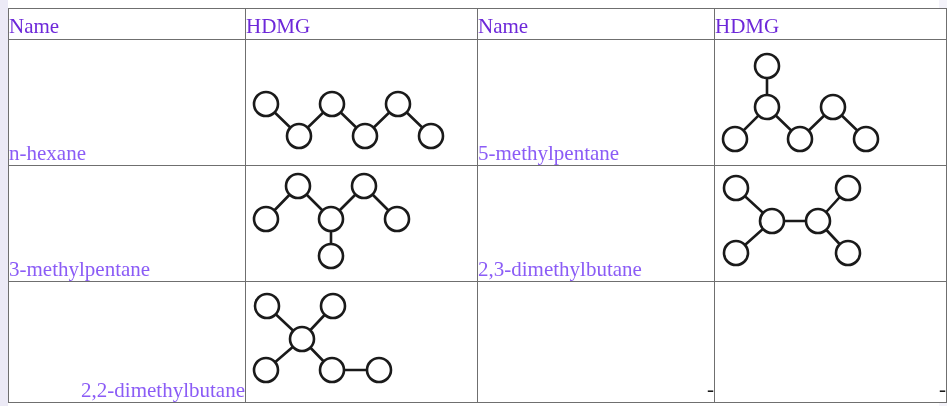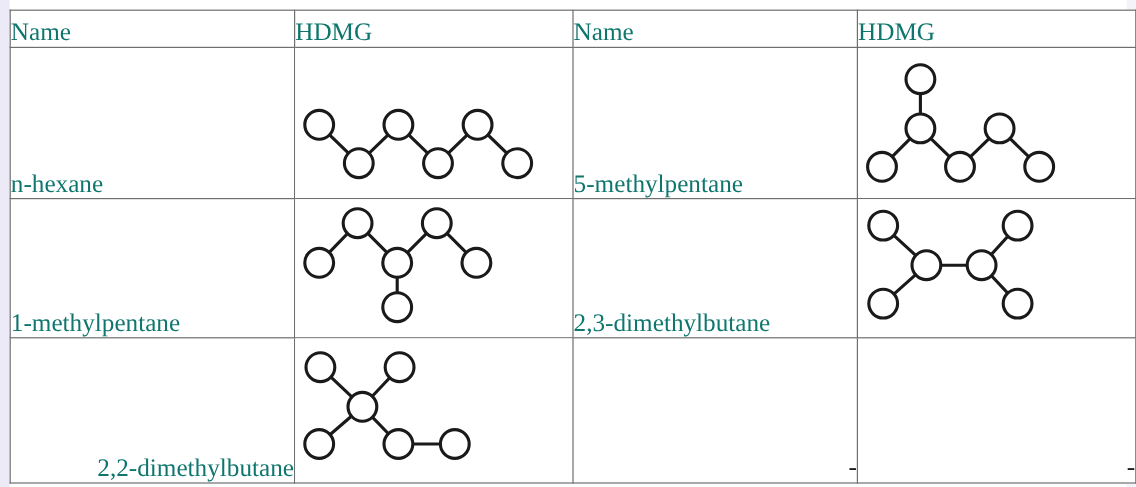--- a/index.html
+++ b/index.html
@@ -52,27 +52,27 @@
 
   col.c-name  { width: 237px; }
   col.c-graph { width: 232px; }
 
   .hdr-cell {
     height: 30px;
     vertical-align: middle;
     text-align: left;
     font-weight: normal;
     font-size: 21px;
-    color: #0f766e;
+    color: #6d28d9;
     padding-left: 12px;
   }
 
   .name-cell {
     font-size: 21px;
-    color: #0f766e;
+    color: #8b5cf6;
     padding-left: 12px;
     padding-bottom: 8px;
     line-height: 1.1;
     white-space: nowrap;
   }
   .dash-cell {
     font-size: 21px;
     color: #1b1b1b;
     padding-left: 12px;
     padding-bottom: 8px;
@@ -163,21 +163,21 @@
               <circle class="gnode" cx="20" cy="97" r="12"></circle>
               <circle class="gnode" cx="85" cy="97" r="12"></circle>
               <circle class="gnode" cx="118" cy="65" r="12"></circle>
               <circle class="gnode" cx="151" cy="97" r="12"></circle>
             </g>
           </svg>
         </td>
       </tr>
 
       <tr class="row-2">
-        <td class="name-cell">1-methylpentane</td>
+        <td class="name-cell">3-methylpentane</td>
         <td class="graph-cell">
           <svg width="232" height="113" viewBox="0 0 232 113">
             <g>
               <line class="gedge" x1="20" y1="51" x2="52" y2="18"></line>
               <line class="gedge" x1="52" y1="18" x2="85" y2="51"></line>
               <line class="gedge" x1="85" y1="51" x2="118" y2="18"></line>
               <line class="gedge" x1="118" y1="18" x2="151" y2="51"></line>
               <line class="gedge" x1="85" y1="51" x2="85" y2="88"></line>
             </g>
             <g>

